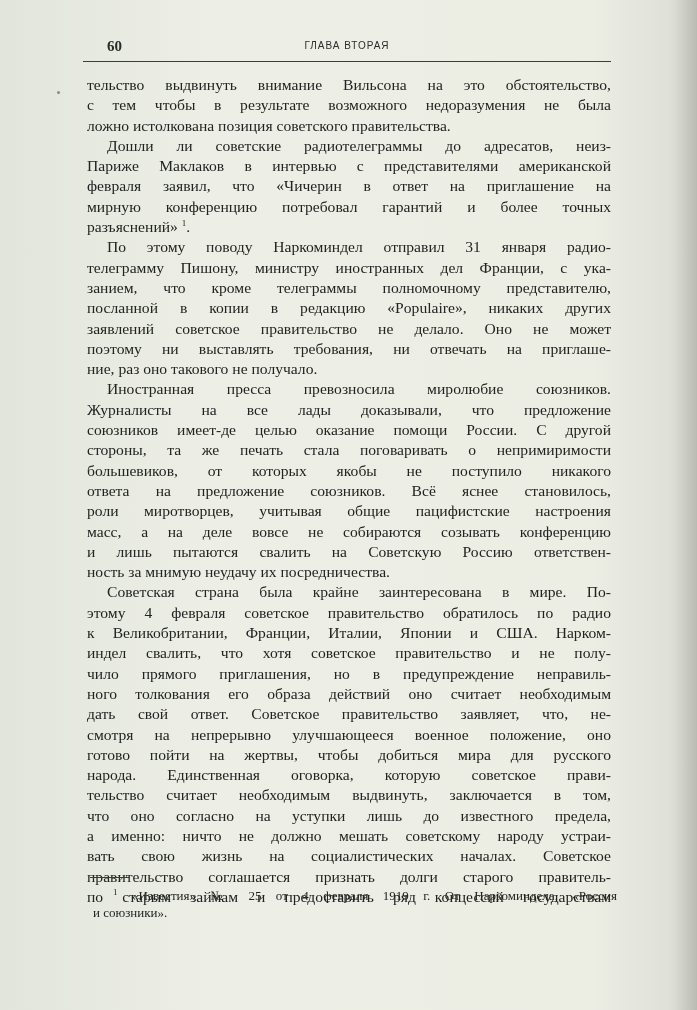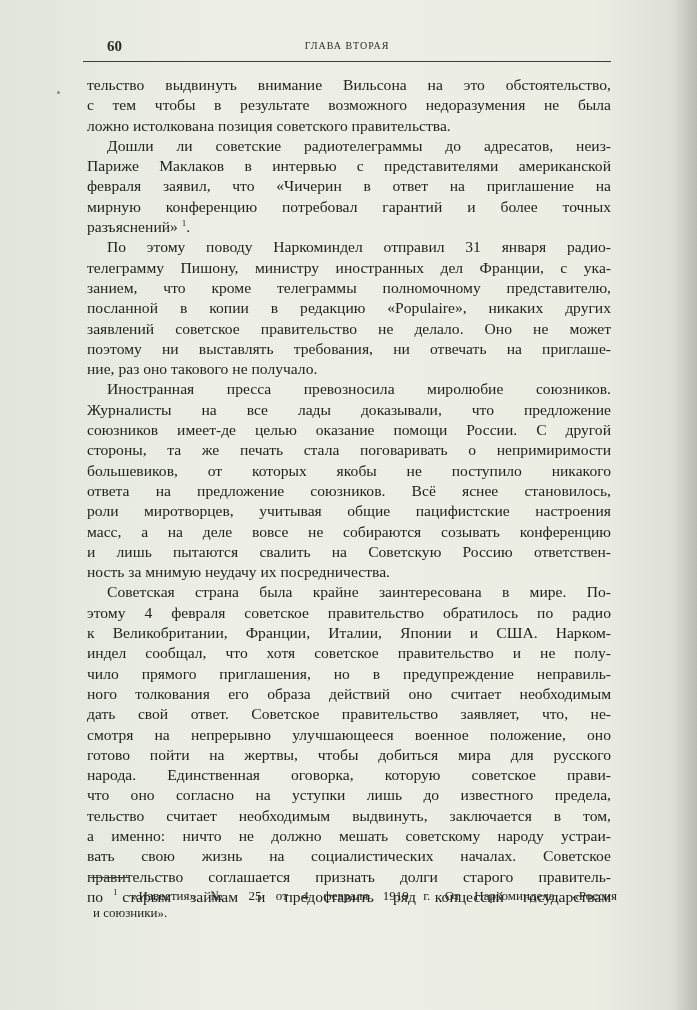--- a/index.html
+++ b/index.html
@@ -21,21 +21,21 @@
   .header {
     position: absolute; left: 83px; top: 38px; width: 528px; height: 20px;
   }
   .page-number {
     position: absolute; left: 0; top: 0;
     font-family: "Liberation Serif", serif; font-weight: bold;
     font-size: 15px; color: #2a2c2a; margin-left: 24px;
   }
   .running-head {
     position: absolute; left: 0; right: 0; top: 2px; text-align: center;
-    font-family: Liberation Serif, serif; font-size: 10px; letter-spacing: 1px;
+    font-family: Liberation Sans, sans-serif; font-size: 10px; letter-spacing: 1px;
     color: #2a2c2a;
   }
   .header-rule {
     position: absolute; left: 83px; top: 61px; width: 528px; height: 0;
     border-top: 1.5px solid #3c3e3b;
   }
   .body-text {
     position: absolute; left: 87px; top: 75px; width: 524px;
     font-family: "Liberation Serif", serif;
     font-size: 15.6px; line-height: 20.3px;
@@ -111,29 +111,29 @@
       <span class="line">роли миротворцев, учитывая общие пацифистские настроения</span>
       <span class="line">масс, а на деле вовсе не собираются созывать конференцию</span>
       <span class="line">и лишь пытаются свалить на Советскую Россию ответствен-</span>
       <span class="line last">ность за мнимую неудачу их посредничества.</span>
     </p>
 
     <p>
       <span class="line" style="padding-left:20px">Советская страна была крайне заинтересована в мире. По-</span>
       <span class="line">этому 4 февраля советское правительство обратилось по радио</span>
       <span class="line">к Великобритании, Франции, Италии, Японии и США. Нарком-</span>
-      <span class="line">индел сообщал, что хотя советское правительство и не полу-</span>
+      <span class="line">индел свалить, что хотя советское правительство и не полу-</span>
       <span class="line">чило прямого приглашения, но в предупреждение неправиль-</span>
       <span class="line">ного толкования его образа действий оно считает необходимым</span>
       <span class="line">дать свой ответ. Советское правительство заявляет, что, не-</span>
       <span class="line">смотря на непрерывно улучшающееся военное положение, оно</span>
       <span class="line">готово пойти на жертвы, чтобы добиться мира для русского</span>
       <span class="line">народа. Единственная оговорка, которую советское прави-</span>
+      <span class="line">тельство считает необходимым выдвинуть, заключается в том,</span>
       <span class="line">что оно согласно на уступки лишь до известного предела,</span>
-      <span class="line">тельство считает необходимым выдвинуть, заключается в том,</span>
       <span class="line">а именно: ничто не должно мешать советскому народу устраи-</span>
       <span class="line">вать свою жизнь на социалистических началах. Советское</span>
       <span class="line">правительство соглашается признать долги старого правитель-</span>
       <span class="line">по старым займам и предоставить ряд концессий государствам</span>
     </p>
   </div>
 
   <div class="footnote-rule"></div>
   <div class="footnote">
     <span class="line first"><span class="sup">1</span> <span>«Известия» № 25 от 4 февраля 1919 г. От Наркоминдела, «Россия</span></span>

